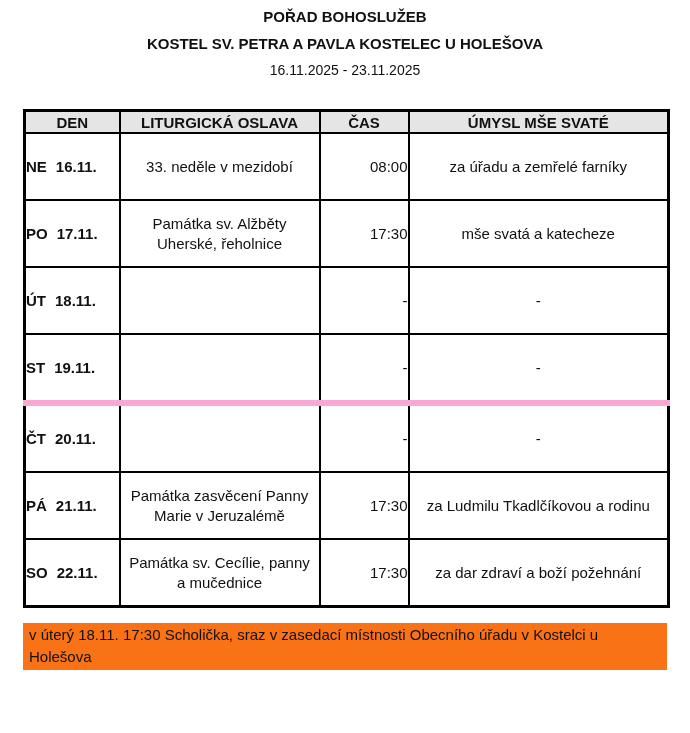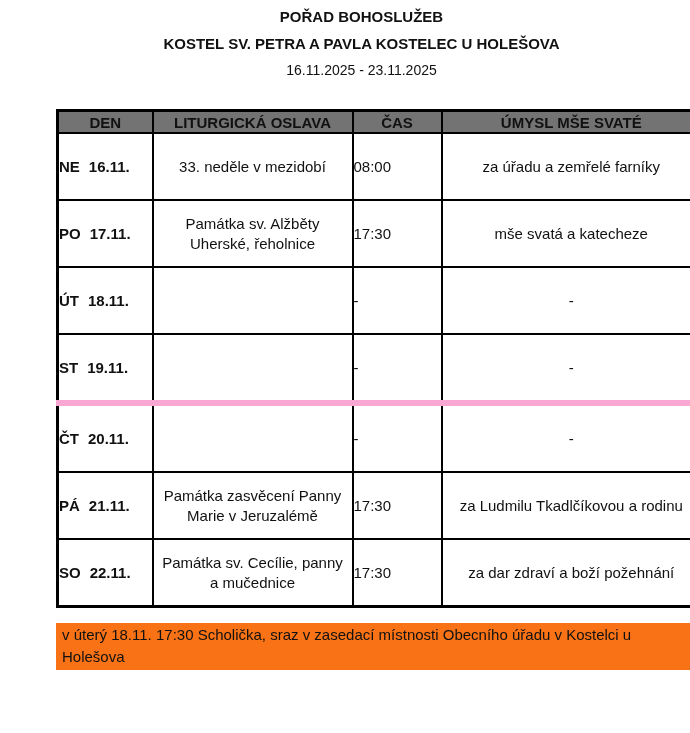--- a/index.html
+++ b/index.html
@@ -9,21 +9,20 @@
   }
   body {
     width: 690px;
     height: 733px;
     font-family: "Liberation Sans", sans-serif;
     color: #111111;
     overflow: hidden;
   }
   .page {
     padding-top: 7px;
-    padding-left: 33px;
   }
   .title-block {
     text-align: center;
   }
   .title-line1 {
     font-size: 15px;
     font-weight: bold;
     line-height: 19px;
     margin: 0;
   }
@@ -49,21 +48,21 @@
   table.schedule th,
   table.schedule td {
     border-left: 2px solid #000000;
     border-right: 2px solid #000000;
     border-bottom: 2px solid #000000;
     padding: 0;
     overflow: hidden;
   }
   table.schedule th {
     height: 20px;
-    background: #737373;
+    background: #e5e5e5;
     font-size: 15px;
     font-weight: bold;
     text-align: center;
     vertical-align: middle;
   }
   table.schedule td {
     height: 65px;
     font-size: 15px;
     vertical-align: middle;
     background: #ffffff;
@@ -77,21 +76,21 @@
   }
   td.day-cell .date-label {
     margin-left: 9px;
   }
   td.celebration-cell {
     text-align: center;
     white-space: pre-line;
     line-height: 20px;
   }
   td.time-cell {
-    text-align: left;
+    text-align: right;
   }
   td.intention-cell {
     text-align: center;
   }
   
   tr.pagebreak-after td {
     border-bottom: 6px solid #f9a8d4;
   }
   .footer-note {
     width: 632px;

